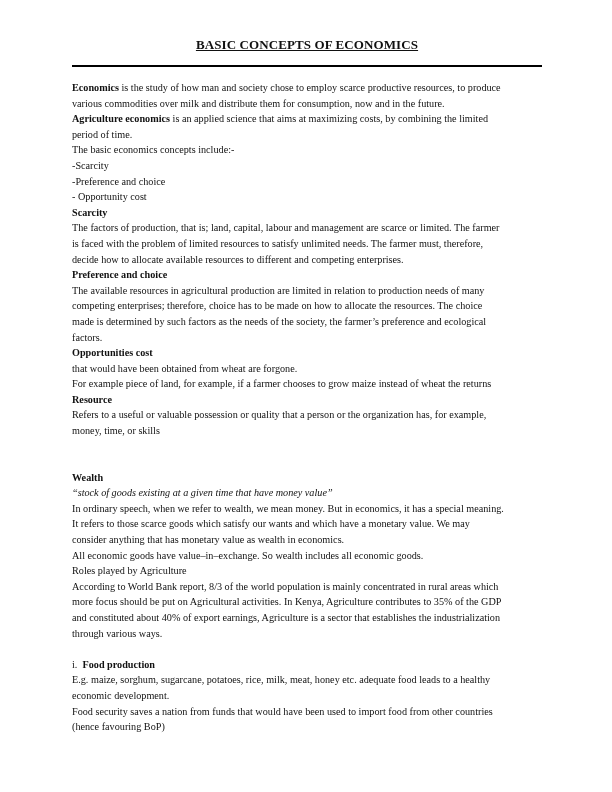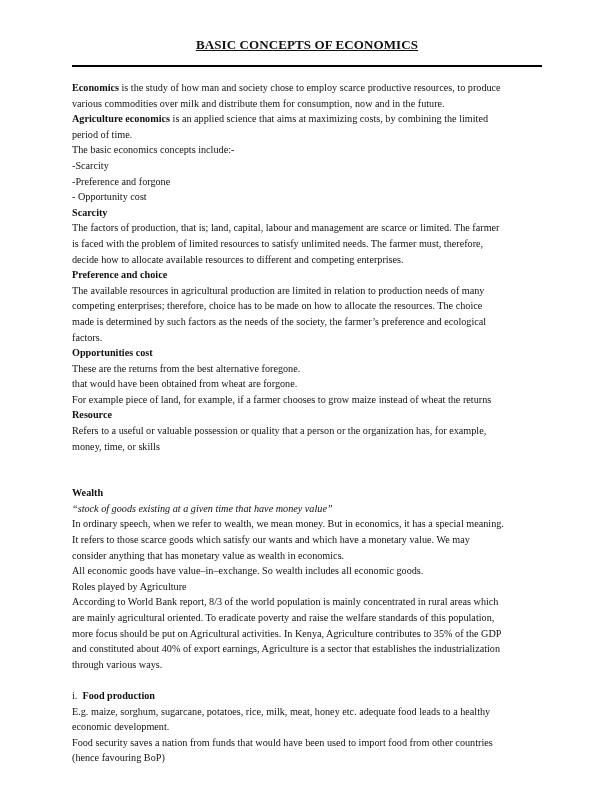--- a/index.html
+++ b/index.html
@@ -23,54 +23,52 @@
   <div class="title">BASIC CONCEPTS OF ECONOMICS</div>
   <div class="rule"></div>
 
   <div class="content">
     <p><span class="b">Economics</span><span> is the study of how man and society chose to employ scarce productive resources, to produce</span></p>
     <p>various commodities over milk and distribute them for consumption, now and in the future.</p>
     <p><span class="b">Agriculture economics</span><span> is an applied science that aims at maximizing costs, by combining the limited</span></p>
     <p>period of time.</p>
     <p>The basic economics concepts include:-</p>
     <p>-Scarcity</p>
-    <p>-Preference and forgone</p>
+    <p>-Preference and choice</p>
     <p>- Opportunity cost</p>
 
     <p class="b">Scarcity</p>
     <p>The factors of production, that is; land, capital, labour and management are scarce or limited. The farmer</p>
     <p>is faced with the problem of limited resources to satisfy unlimited needs. The farmer must, therefore,</p>
     <p>decide how to allocate available resources to different and competing enterprises.</p>
 
     <p class="b">Preference and choice</p>
     <p>The available resources in agricultural production are limited in relation to production needs of many</p>
     <p>competing enterprises; therefore, choice has to be made on how to allocate the resources. The choice</p>
     <p>made is determined by such factors as the needs of the society, the farmer’s preference and ecological</p>
     <p>factors.</p>
 
     <p class="b">Opportunities cost</p>
-    <p>These are the returns from the best alternative foregone.</p>
     <p>that would have been obtained from wheat are forgone.</p>
     <p>For example piece of land, for example, if a farmer chooses to grow maize instead of wheat the returns</p>
 
     <p class="b">Resource</p>
     <p>Refers to a useful or valuable possession or quality that a person or the organization has, for example,</p>
     <p>money, time, or skills</p>
 
     <div class="gap1"></div>
 
     <p class="b">Wealth</p>
     <p class="i">“stock of goods existing at a given time that have money value”</p>
     <p>In ordinary speech, when we refer to wealth, we mean money. But in economics, it has a special meaning.</p>
     <p>It refers to those scarce goods which satisfy our wants and which have a monetary value. We may</p>
     <p>consider anything that has monetary value as wealth in economics.</p>
     <p>All economic goods have value–in–exchange. So wealth includes all economic goods.</p>
     <p>Roles played by Agriculture</p>
     <p>According to World Bank report, 8/3 of the world population is mainly concentrated in rural areas which</p>
-    <p>are mainly agricultural oriented. To eradicate poverty and raise the welfare standards of this population,</p>
     <p>more focus should be put on Agricultural activities. In Kenya, Agriculture contributes to 35% of the GDP</p>
     <p>and constituted about 40% of export earnings, Agriculture is a sector that establishes the industrialization</p>
     <p>through various ways.</p>
 
     <div class="gap2"></div>
 
     <p><span>i.</span>&nbsp;&nbsp;<span class="b">Food production</span></p>
     <p>E.g. maize, sorghum, sugarcane, potatoes, rice, milk, meat, honey etc. adequate food leads to a healthy</p>
     <p>economic development.</p>
     <p>Food security saves a nation from funds that would have been used to import food from other countries</p>

